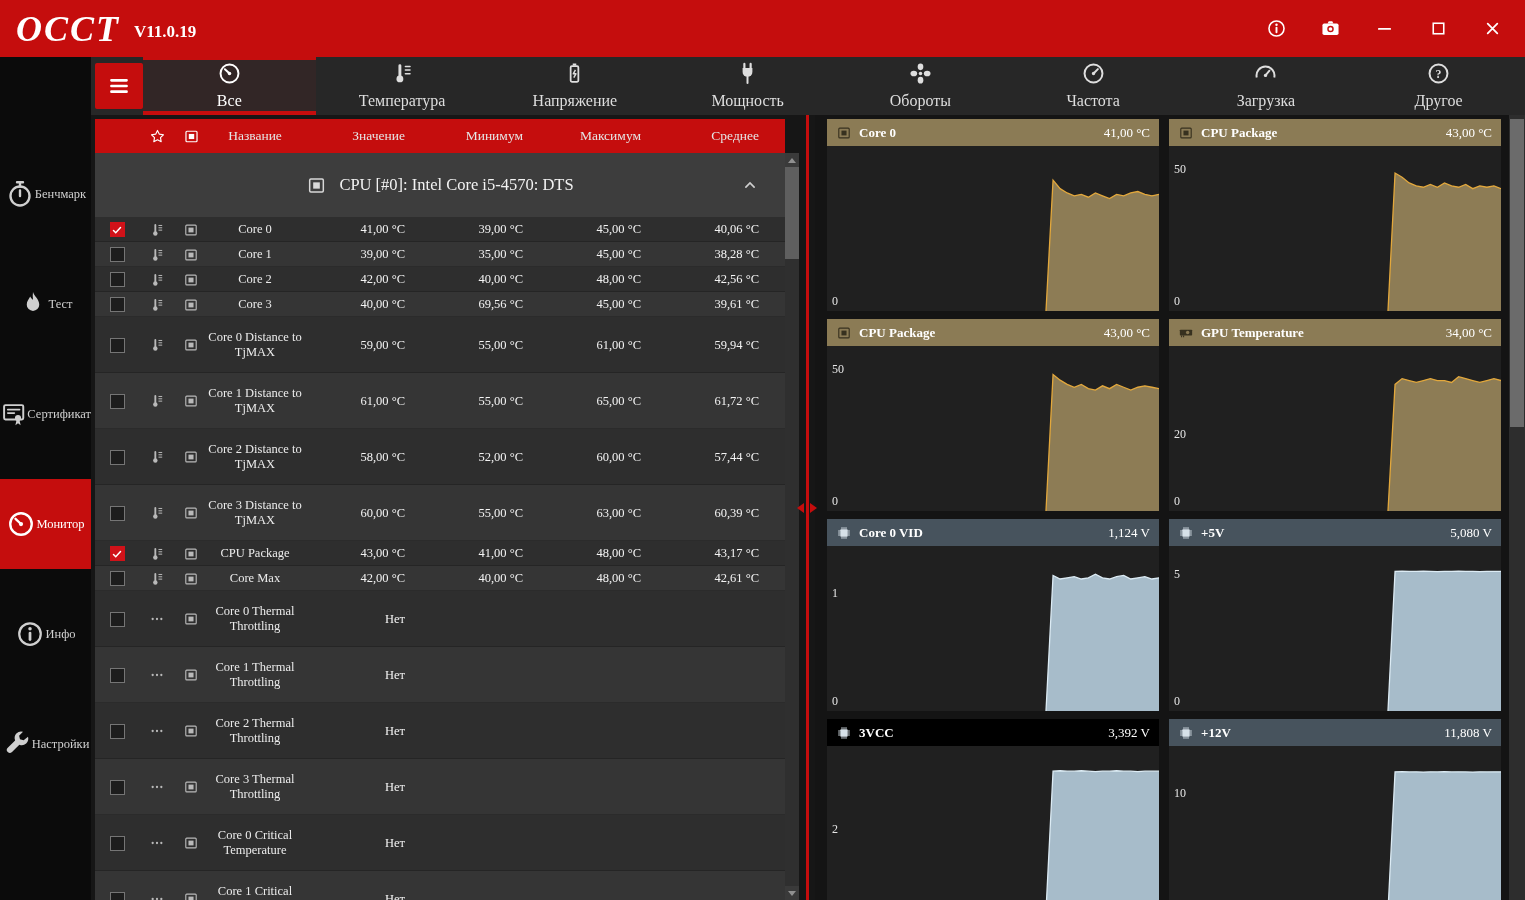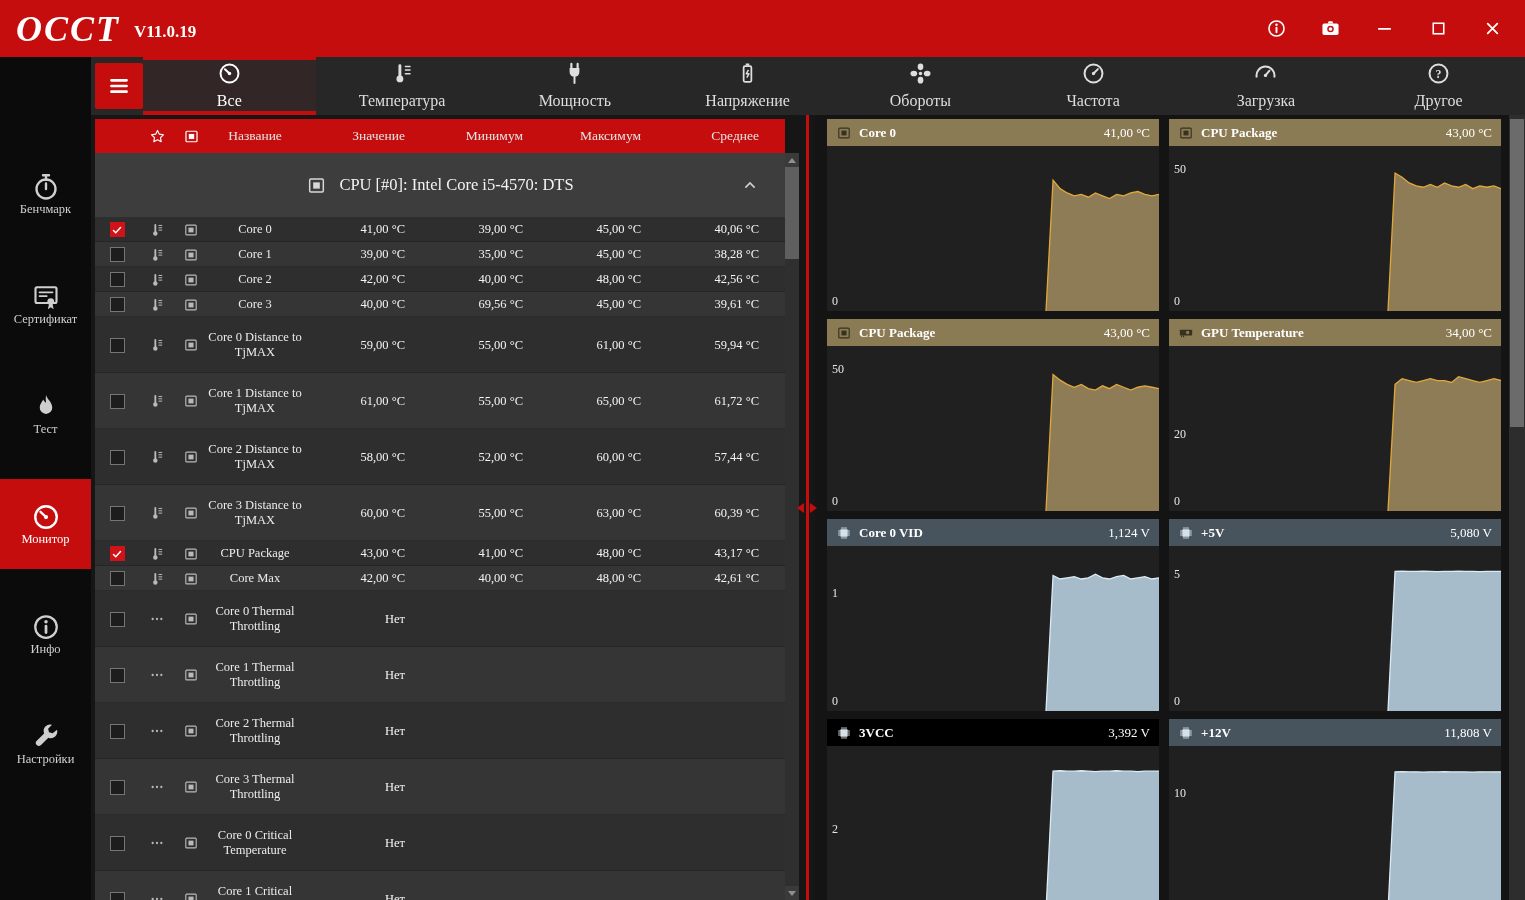--- a/index.html
+++ b/index.html
@@ -13,21 +13,21 @@
   .version { font-size: 17px; font-weight: bold; margin-left: 14px; margin-top: 6px; }
   .tb-spacer { flex: 1; }
   .win-controls { display: flex; align-items: center; gap: 24px; padding-right: 18px; }
   .win-btn { width: 30px; height: 30px; display: flex; align-items: center; justify-content: center; color: #fff; cursor: default; }
   .win-btn .icn { width: 21px; height: 21px; }
 
   
   .body { flex: 1; display: flex; min-height: 0; }
   .sidebar { width: 91px; background: #0b0b0b; display: flex; flex-direction: column; align-items: stretch;
              padding-top: 92px; gap: 20px; flex: none; }
-  .side-item { height: 90px; display: flex; flex-direction: column; align-items: center; justify-content: center; color: #cfcfcf; }
+  .side-item { height: 90px; display: flex; align-items: center; justify-content: center; color: #cfcfcf; }
   .side-item .icn { width: 30px; height: 30px; }
   .side-label { font-size: 12.5px; }
   .side-item.active { background: #c50d0d; color: #fff; }
 
   .main { flex: 1; display: flex; flex-direction: column; min-width: 0; }
 
   
   .navbar { height: 58px; background: #272727; display: flex; align-items: stretch; flex: none; }
   .menu-btn { width: 48px; height: 46px; background: #c50d0d; margin: 6px 0 0 4px; display: flex; align-items: center; justify-content: center; border-radius: 2px; }
   .menu-btn .icn { width: 26px; height: 26px; color: #fff; }
@@ -154,32 +154,32 @@
     <div class="sidebar">
         <div class="side-item">
           <svg viewBox="0 0 24 24" class="icn ">
             <circle cx="12" cy="13.6" r="7.6" stroke="currentColor" stroke-width="1.9" fill="none"></circle>
             <path d="M9.6 2.6h4.8M12 2.6v3.4M12 13.6V9.2" stroke="currentColor" stroke-width="1.9" stroke-linecap="round" fill="none"></path>
           </svg>
           <div class="side-label">Бенчмарк</div>
         </div>
         <div class="side-item">
           <svg viewBox="0 0 24 24" class="icn ">
+            <path d="M12 2.3c.9 3.4 5 5.6 5 10.2a5 5 0 11-10 0c0-2.7 1.5-4.2 2.8-6.5.7 1.4 1.4 2.1 2.2 2.6-.3-2.2-.3-4.3 0-6.3z" fill="currentColor"></path>
+          </svg>
+          <div class="side-label">Тест</div>
+        </div>
+        <div class="side-item">
+          <svg viewBox="0 0 24 24" class="icn ">
             <rect x="3.6" y="4.2" width="16.8" height="12.6" rx="1.2" stroke="currentColor" stroke-width="1.7" fill="none"></rect>
             <path d="M6.8 8.2h10.4M6.8 11.2h5.8" stroke="currentColor" stroke-width="1.4" stroke-linecap="round" fill="none"></path>
             <circle cx="15.8" cy="15.6" r="2.7" fill="currentColor"></circle>
             <path d="M14.4 17.6l-.9 4.2 2.3-1.6 2.3 1.6-.9-4.2z" fill="currentColor"></path>
           </svg>
           <div class="side-label">Сертификат</div>
-        </div>
-        <div class="side-item">
-          <svg viewBox="0 0 24 24" class="icn ">
-            <path d="M12 2.3c.9 3.4 5 5.6 5 10.2a5 5 0 11-10 0c0-2.7 1.5-4.2 2.8-6.5.7 1.4 1.4 2.1 2.2 2.6-.3-2.2-.3-4.3 0-6.3z" fill="currentColor"></path>
-          </svg>
-          <div class="side-label">Тест</div>
         </div>
         <div class="side-item active">
           <svg viewBox="0 0 24 24" class="icn ">
             <circle cx="12" cy="12" r="8.6" stroke="currentColor" stroke-width="1.9" fill="none"></circle>
             <path d="M12 12L7.6 7.9" stroke="currentColor" stroke-width="1.9" stroke-linecap="round" fill="none"></path>
             <circle cx="12" cy="12" r="1.7" fill="currentColor"></circle>
           </svg>
           <div class="side-label">Монитор</div>
         </div>
         <div class="side-item">
@@ -217,33 +217,33 @@
             <div class="tab">
               <svg viewBox="0 0 24 24" class="icn ">
                 <path d="M9.5 4.5v9.3" stroke="currentColor" stroke-width="2.8" stroke-linecap="round" fill="none"></path>
                 <circle cx="9.5" cy="17.2" r="3.3" fill="currentColor"></circle>
                 <path d="M14.8 5.2h4.4M14.8 8.7h4.4M14.8 12.2h4.4" stroke="currentColor" stroke-width="1.5" fill="none" stroke-linecap="round"></path>
               </svg>
               <div class="tab-label">Температура</div>
             </div>
             <div class="tab">
               <svg viewBox="0 0 24 24" class="icn ">
+                <rect x="8.3" y="5" width="7.4" height="15" rx="1.2" stroke="currentColor" stroke-width="1.7" fill="none"></rect>
+                <rect x="10.3" y="2.4" width="3.4" height="2" fill="currentColor"></rect>
+                <path d="M12.9 8.6l-2.1 3.7h2.6l-2.1 3.7" stroke="currentColor" stroke-width="1.4" fill="none" stroke-linejoin="round"></path>
+              </svg>
+              <div class="tab-label">Напряжение</div>
+            </div>
+            <div class="tab">
+              <svg viewBox="0 0 24 24" class="icn ">
                 <path d="M9 2.8v4M15 2.8v4" stroke="currentColor" stroke-width="2.1" stroke-linecap="round" fill="none"></path>
                 <path d="M7.3 6.8h9.4v3.7a4.7 4.7 0 01-9.4 0z" fill="currentColor"></path>
                 <path d="M12 15.2v6" stroke="currentColor" stroke-width="1.9" stroke-linecap="round" fill="none"></path>
               </svg>
               <div class="tab-label">Мощность</div>
-            </div>
-            <div class="tab">
-              <svg viewBox="0 0 24 24" class="icn ">
-                <rect x="8.3" y="5" width="7.4" height="15" rx="1.2" stroke="currentColor" stroke-width="1.7" fill="none"></rect>
-                <rect x="10.3" y="2.4" width="3.4" height="2" fill="currentColor"></rect>
-                <path d="M12.9 8.6l-2.1 3.7h2.6l-2.1 3.7" stroke="currentColor" stroke-width="1.4" fill="none" stroke-linejoin="round"></path>
-              </svg>
-              <div class="tab-label">Напряжение</div>
             </div>
             <div class="tab">
               <svg viewBox="0 0 24 24" class="icn ">
                 <ellipse cx="12" cy="5.6" rx="2.7" ry="3.2" fill="currentColor"></ellipse>
                 <ellipse cx="12" cy="18.4" rx="2.7" ry="3.2" fill="currentColor"></ellipse>
                 <ellipse cx="5.6" cy="12" rx="3.2" ry="2.7" fill="currentColor"></ellipse>
                 <ellipse cx="18.4" cy="12" rx="3.2" ry="2.7" fill="currentColor"></ellipse>
                 <circle cx="12" cy="12" r="1.7" fill="currentColor"></circle>
               </svg>
               <div class="tab-label">Обороты</div>

